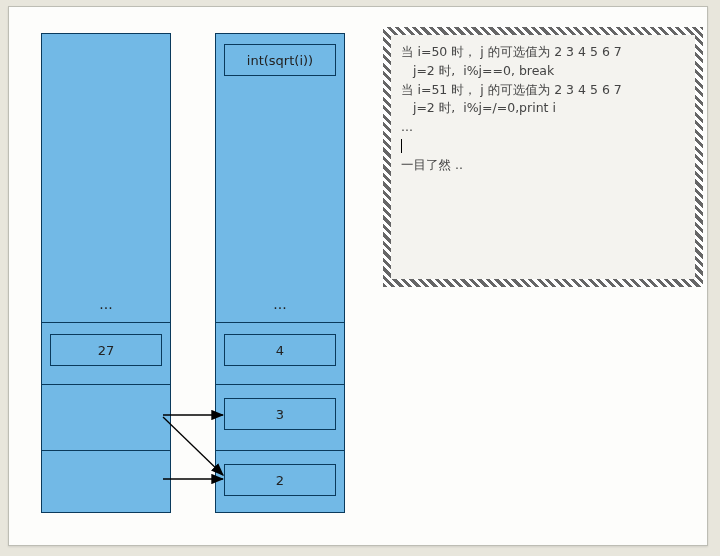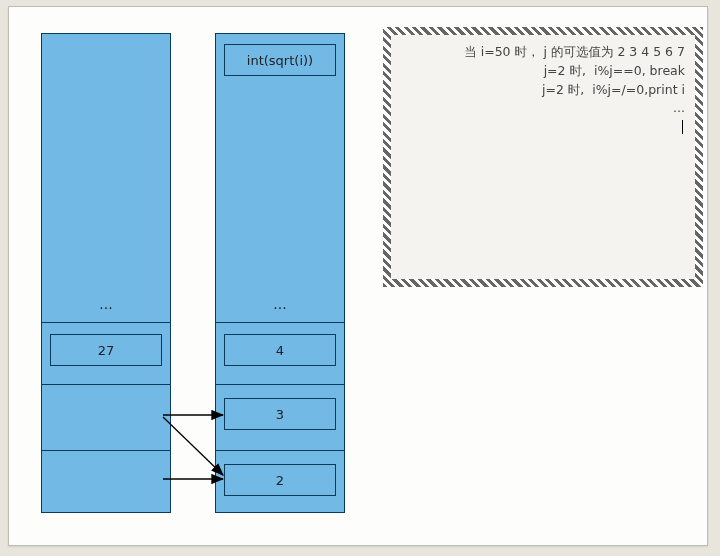--- a/index.html
+++ b/index.html
@@ -60,21 +60,21 @@
   width: 320px; height: 260px;
   border: 8px solid transparent;
   border-image: repeating-linear-gradient(45deg,#666 0 3px,#fff 3px 6px) 8;
   background: #f4f3ef;
   padding: 8px 10px;
   font-size: 12.5px;
   color: #444;
   line-height: 1.5;
   font-family: "DejaVu Sans", Arial, sans-serif;
 }
-.trace-box .ln { white-space: pre; text-align: right; }
+.trace-box .ln { white-space: pre; }
 .cursor {
   display: inline-block;
   width: 1px; height: 14px;
   background: #000;
   vertical-align: text-bottom;
   margin-right: 2px;
 }
 svg.arrows {
   position: absolute;
   left: 0; top: 0;
@@ -116,19 +116,21 @@
     <line x1="154" y1="408" x2="214" y2="408" stroke="#000" stroke-width="1.3" marker-end="url(#ah)"></line>
 
     <line x1="154" y1="410" x2="214" y2="468" stroke="#000" stroke-width="1.3" marker-end="url(#ah)"></line>
 
     <line x1="154" y1="472" x2="214" y2="472" stroke="#000" stroke-width="1.3" marker-end="url(#ah)"></line>
   </svg>
 
   <div class="trace-box">
     <div class="ln">当 i=50 时， j 的可选值为 2 3 4 5 6 7</div>
     <div class="ln">   j=2 时,  i%j==0, break</div>
+    <div class="ln">当 i=51 时， j 的可选值为 2 3 4 5 6 7</div>
     <div class="ln">   j=2 时,  i%j=/=0,print i</div>
     <div class="ln"></div>
     <div class="ln">...</div>
     <div class="ln"><span class="cursor"></span><span></span></div>
+    <div class="ln">一目了然 ..</div>
   </div>
 
 </div>
 
 </body></html>

